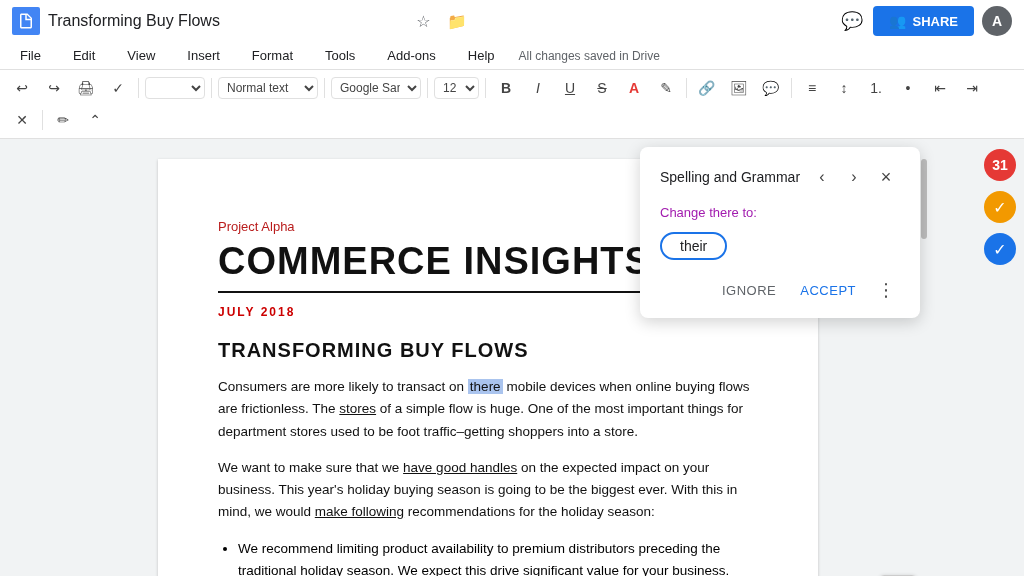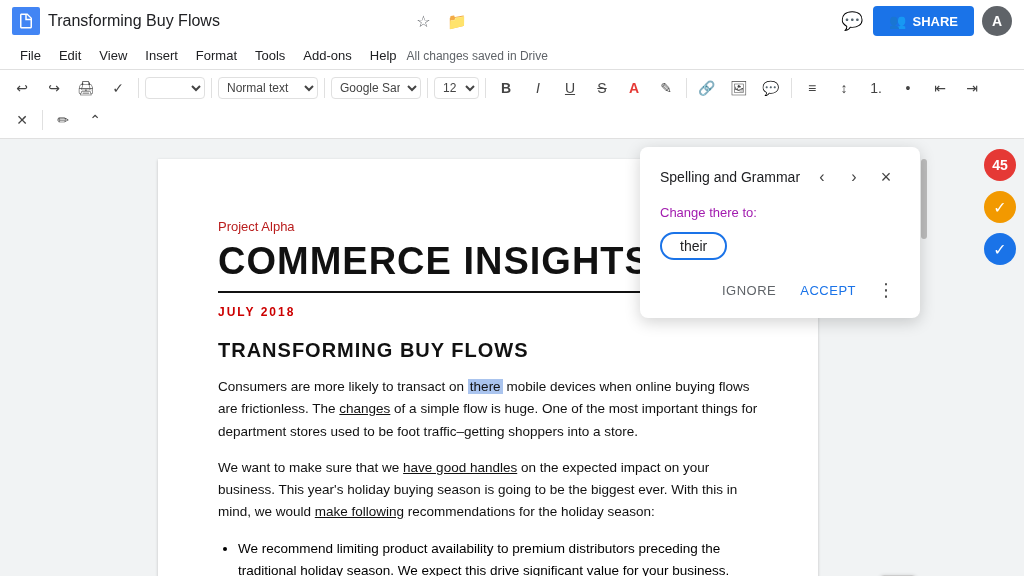--- a/index.html
+++ b/index.html
@@ -57,21 +57,21 @@
       color: #fff;
       font-size: 14px;
       font-weight: bold;
       cursor: pointer;
     }
 
     #menu-bar {
       display: flex;
       align-items: center;
       padding: 2px 12px;
-      gap: 2px;
+      gap: 16px;
     }
     .menu-item {
       font-size: 13px;
       color: #202124;
       padding: 4px 8px;
       cursor: pointer;
       border-radius: 4px;
     }
     #save-status {
       font-size: 12px;
@@ -424,21 +424,21 @@
 </div>
 
 <div id="main">
   <div id="document-area">
     <div id="page">
       <div id="project-label">Project Alpha</div>
       <div id="doc-heading">COMMERCE INSIGHTS</div>
       <div id="date-label">JULY 2018</div>
       <div id="section-heading">TRANSFORMING BUY FLOWS</div>
       <div class="paragraph">
-        Consumers are more likely to transact on <span class="highlighted">there</span> mobile devices when online buying flows are frictionless. The <span class="underlined">changes</span> of a simple flow is huge. One of the most important things for department stores used to be foot traffic–getting shoppers into a store.
+        Consumers are more likely to transact on <span class="highlighted">there</span> mobile devices when online buying flows are frictionless. The <span class="underlined">stores</span> of a simple flow is huge. One of the most important things for department stores used to be foot traffic–getting shoppers into a store.
       </div>
       <div class="paragraph">
         We want to make sure that we <span class="underlined">have good handles</span> on the expected impact on your business. This year's holiday buying season is going to be the biggest ever. With this in mind, we would <span class="underlined">make following</span> recommendations for the holiday season:
       </div>
       <ul class="bullet-list">
         <li>We recommend limiting product availability to premium distributors preceding the traditional holiday season. We expect <span class="underlined">this drive</span> significant value for your business.</li>
 
       </ul>
     </div>
 
@@ -461,17 +461,17 @@
         <button id="ignore-btn">IGNORE</button>
         <button id="accept-btn">ACCEPT</button>
         <button id="more-btn">⋮</button>
       </div>
     </div>
 
     <div id="bottom-right-btn">✦</div>
   </div>
 
   <div id="right-sidebar">
-    <div class="sidebar-icon" style="background:#e53935;color:#fff;font-size:14px;font-weight:bold;">45</div>
+    <div class="sidebar-icon" style="background:#e53935;color:#fff;font-size:14px;font-weight:bold;">31</div>
     <div class="sidebar-icon" style="background:#f29900;color:#fff;font-size:16px;">✓</div>
     <div class="sidebar-icon" style="background:#1a73e8;color:#fff;font-size:16px;">✓</div>
   </div>
 </div>
 
 </body></html>

